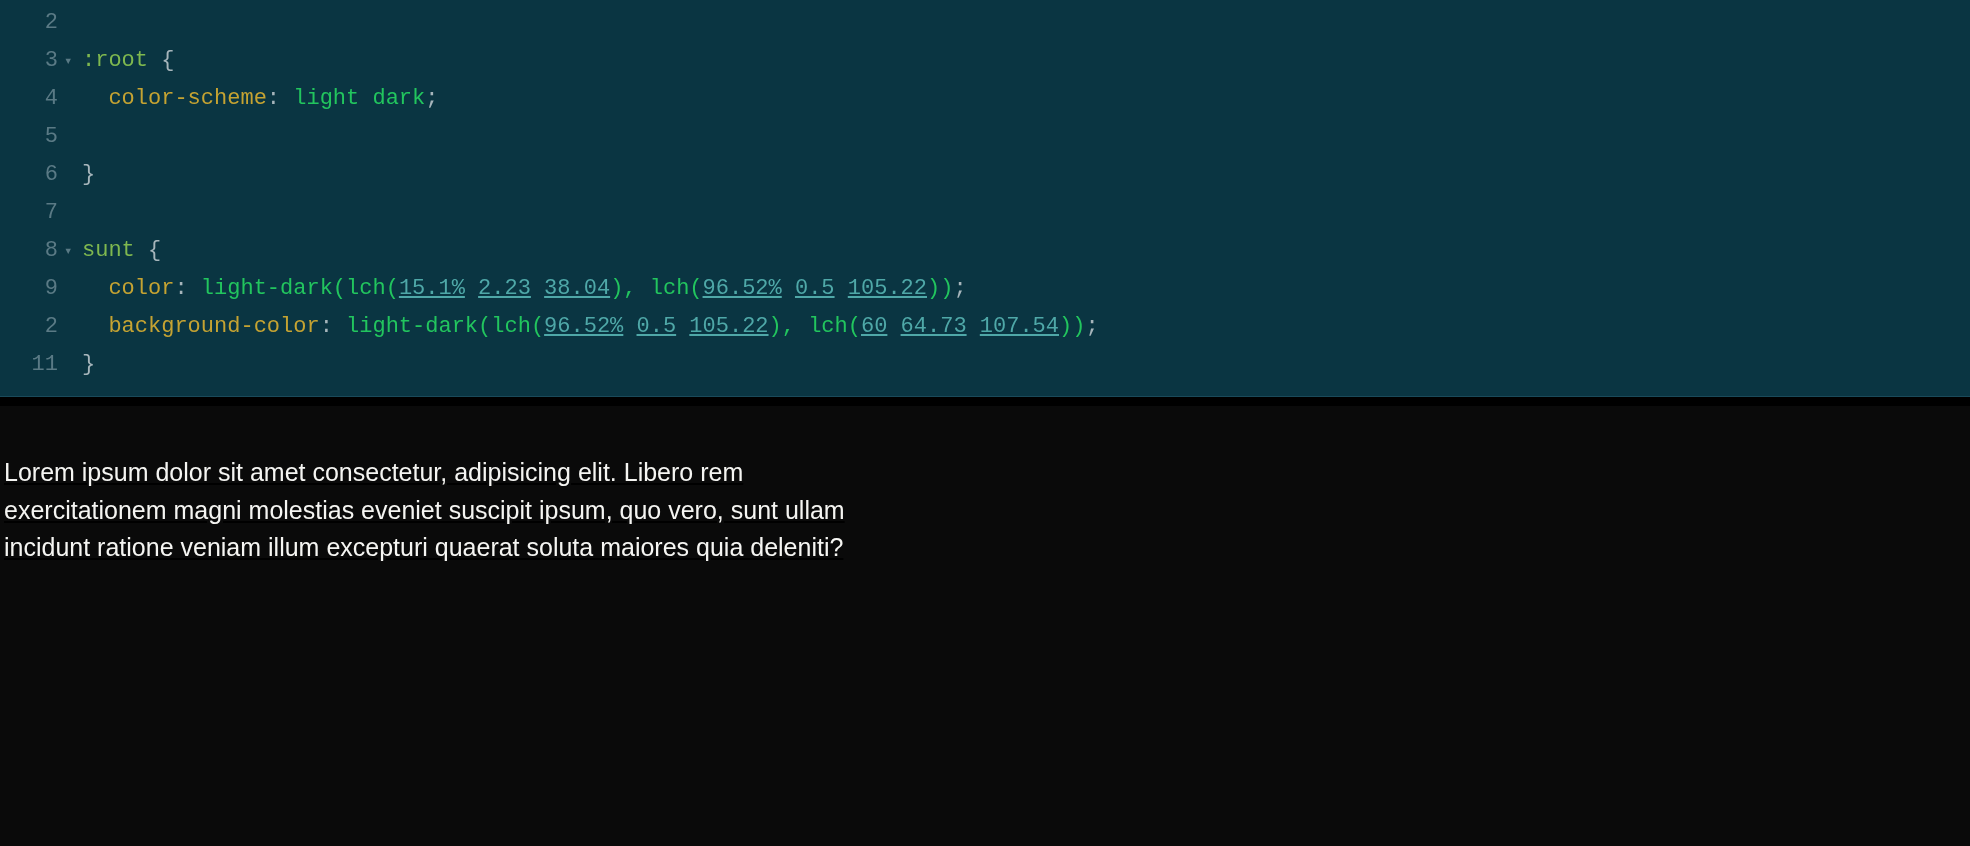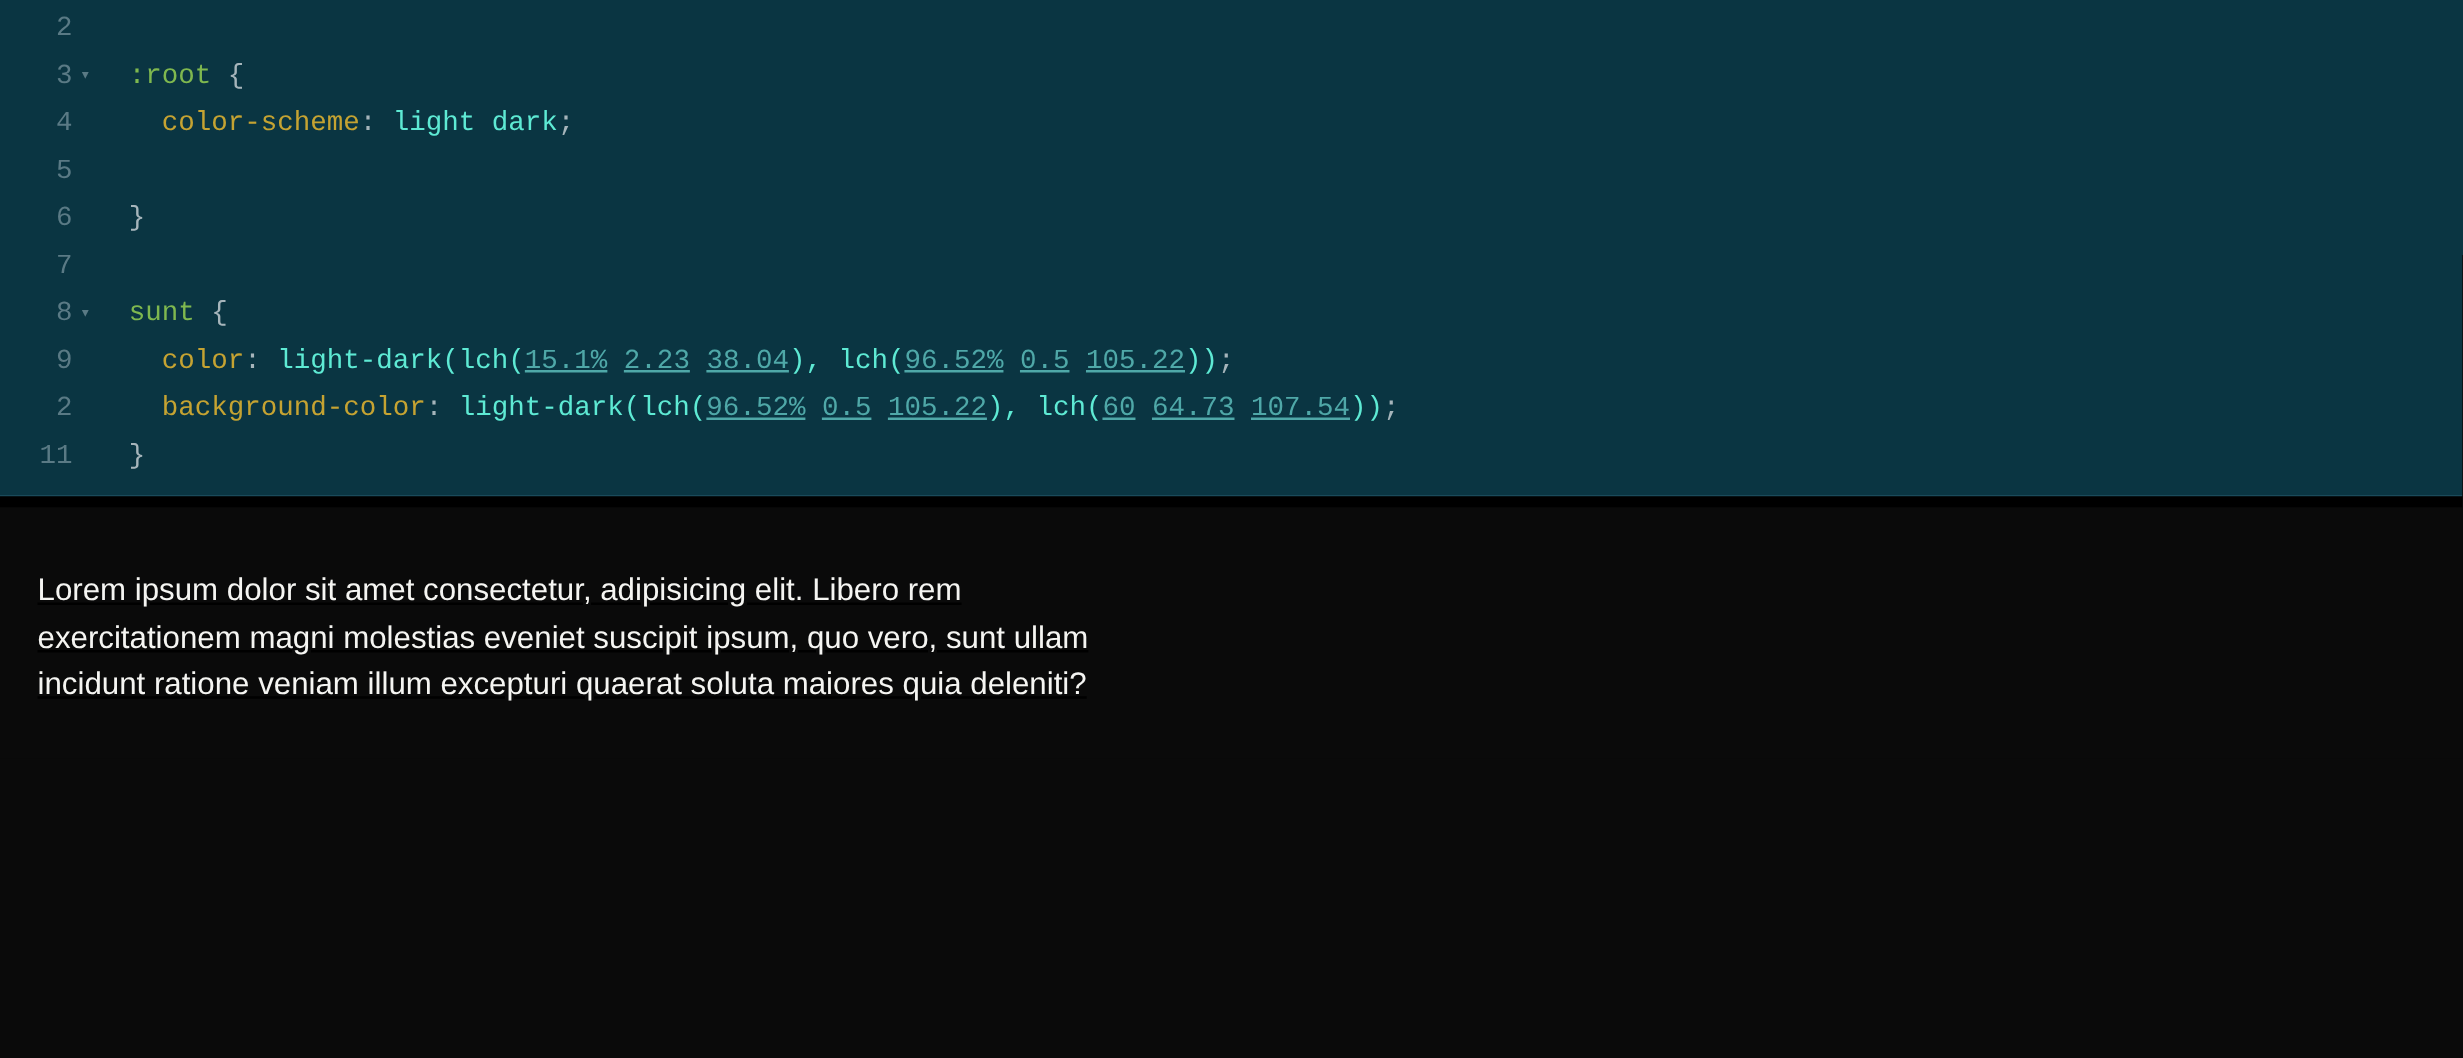--- a/index.html
+++ b/index.html
@@ -32,35 +32,34 @@
   .fold {
     width: 18px;
     color: #5a7a85;
     font-size: 14px;
     text-align: left;
     user-select: none;
   }
   .code {
     white-space: pre;
     color: #a6b5bb;
-    margin-left: 21px;
   }
   .tok-selector { color: #7fb84f; }
   .tok-prop { color: #c5a332; }
   .tok-punc { color: #a6b5bb; }
-  .tok-val { color: #5eead4; }
+  .tok-val { color: #22c55e; }
   .tok-num { color: #4fa8a8; text-decoration: underline; }
   .divider {
     height: 10px;
     background: #000000;
     border-top: 1px solid #1a4a5a;
   }
   .preview {
     background: #0a0a0a;
-    padding: 48px 20px 40px 30px;
+    padding: 48px 20px 40px 4px;
     text-decoration: underline;
   }
   .preview p {
     font-family: -apple-system, BlinkMacSystemFont, "Segoe UI", Helvetica, Arial, sans-serif;
     font-size: 25px;
     line-height: 1.5;
     color: #f5f5f2;
     max-width: 880px;
   }
 </style>

